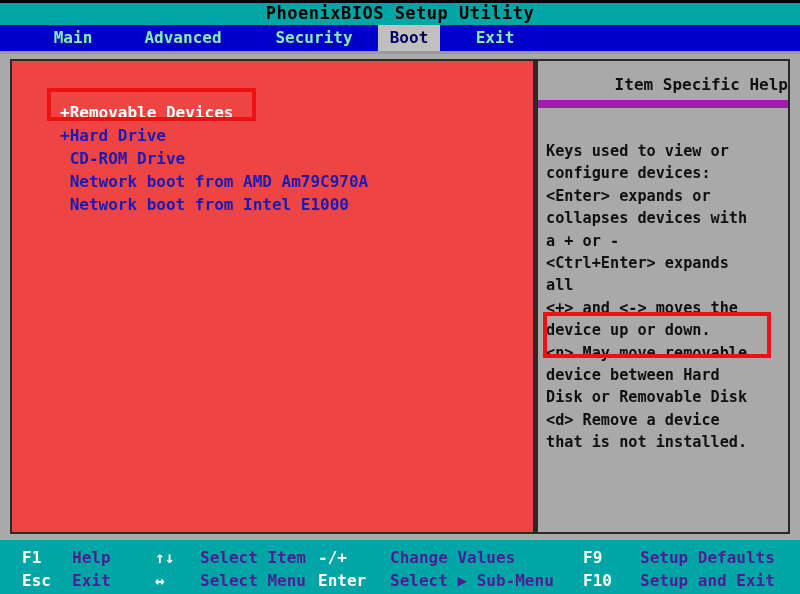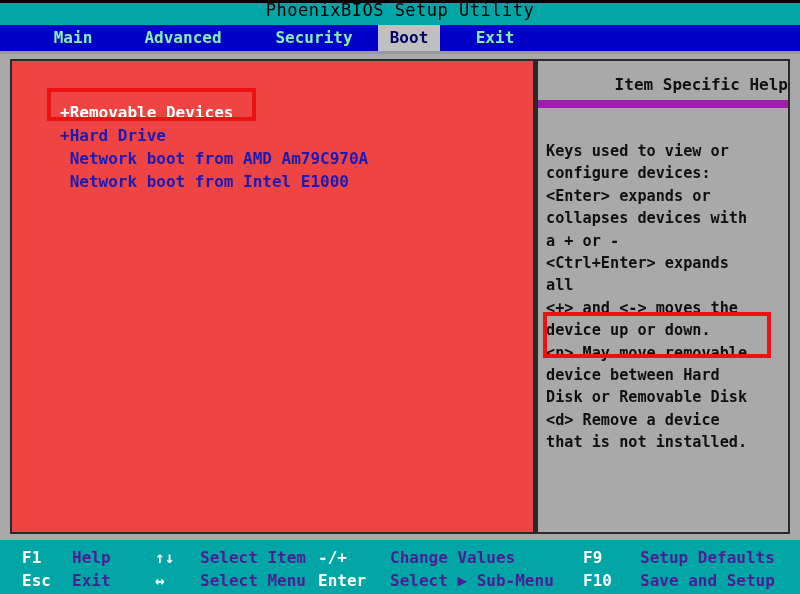--- a/index.html
+++ b/index.html
@@ -23,24 +23,24 @@
 
   
   .titlebar {
     position: absolute;
     left: 0; top: 0;
     width: 800px;
     height: 25px;
     background: #00a6a6;
     color: #000000;
     display: flex;
-    align-items: flex-start;
+    align-items: center;
     justify-content: center;
     font-size: 17px;
-    font-weight: normal;
+    font-weight: bold;
     letter-spacing: 0.5px;
   }
   .titlebar-topline {
     position: absolute;
     left: 0; top: 0;
     width: 800px;
     height: 3px;
     background: #000000;
   }
 
@@ -186,20 +186,21 @@
       <div class="menu-item" style="left: 450px; width: 90px;">Exit</div>
     </div>
   <div class="menubar-underline"></div>
 
   <div class="content">
 
     <div class="main-panel">
       <div class="boot-list" id="boot-list">
           <div class="boot-item selected">+Removable Devices</div>
           <div class="boot-item">+Hard Drive</div>
+          <div class="boot-item"> CD-ROM Drive</div>
           <div class="boot-item"> Network boot from AMD Am79C970A</div>
           <div class="boot-item"> Network boot from Intel E1000</div>
         </div>
     </div>
 
     <div class="help-panel">
       <div class="help-title">Item Specific Help</div>
       <div class="help-body" id="help-body"><div class="help-line">Keys used to view or</div><div class="help-line">configure devices:</div><div class="help-line">&lt;Enter&gt; expands or</div><div class="help-line">collapses devices with</div><div class="help-line">a + or -</div><div class="help-line">&lt;Ctrl+Enter&gt; expands</div><div class="help-line">all</div><div class="help-line">&lt;+&gt; and &lt;-&gt; moves the</div><div class="help-line">device up or down.</div><div class="help-line">&lt;n&gt; May move removable</div><div class="help-line">device between Hard</div><div class="help-line">Disk or Removable Disk</div><div class="help-line">&lt;d&gt; Remove a device</div><div class="help-line">that is not installed.</div></div>
     </div>
 
@@ -220,14 +221,14 @@
     <div class="footer-cell fd" style="left: 390px; top: 547px;">Change Values</div>
     <div class="footer-cell fk" style="left: 583px; top: 547px;">F9</div>
     <div class="footer-cell fd" style="left: 640px; top: 547px;">Setup Defaults</div>
     <div class="footer-cell fk" style="left: 22px; top: 570px;">Esc</div>
     <div class="footer-cell fd" style="left: 72px; top: 570px;">Exit</div>
     <div class="footer-cell fk" style="left: 155px; top: 570px;">↔</div>
     <div class="footer-cell fd" style="left: 200px; top: 570px;">Select Menu</div>
     <div class="footer-cell fk" style="left: 318px; top: 570px;">Enter</div>
     <div class="footer-cell fd" style="left: 390px; top: 570px;">Select ▶ Sub-Menu</div>
     <div class="footer-cell fk" style="left: 583px; top: 570px;">F10</div>
-    <div class="footer-cell fd" style="left: 640px; top: 570px;">Save and Setup</div>
+    <div class="footer-cell fd" style="left: 640px; top: 570px;">Setup and Exit</div>
   </div>
 
 </body></html>

